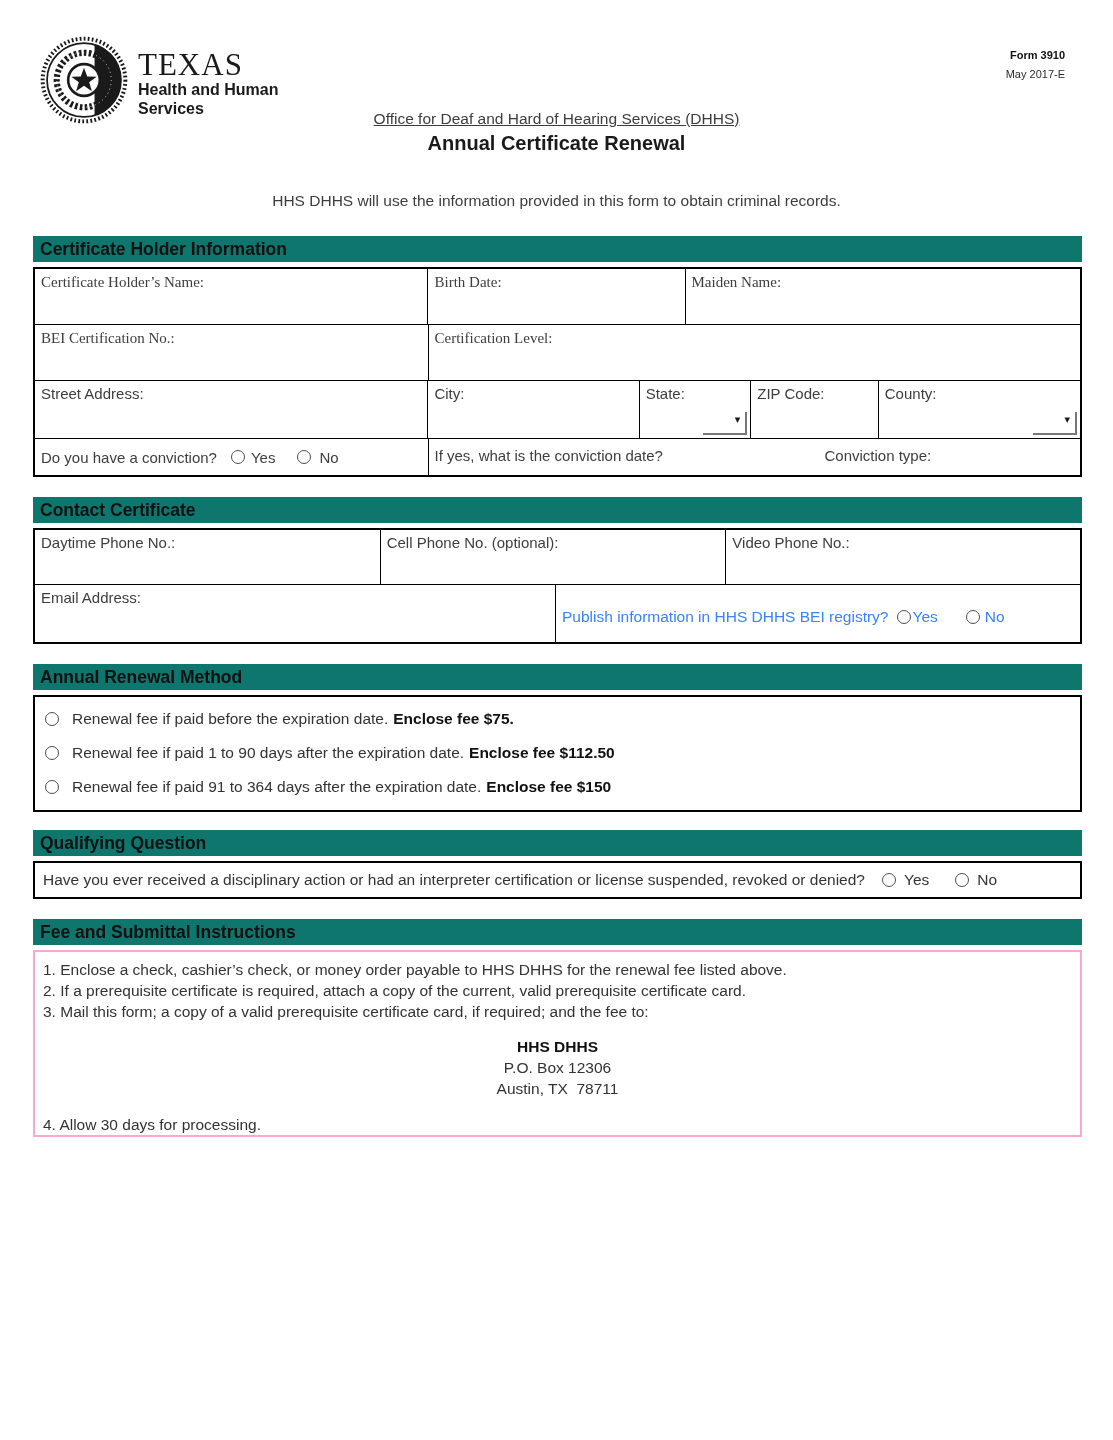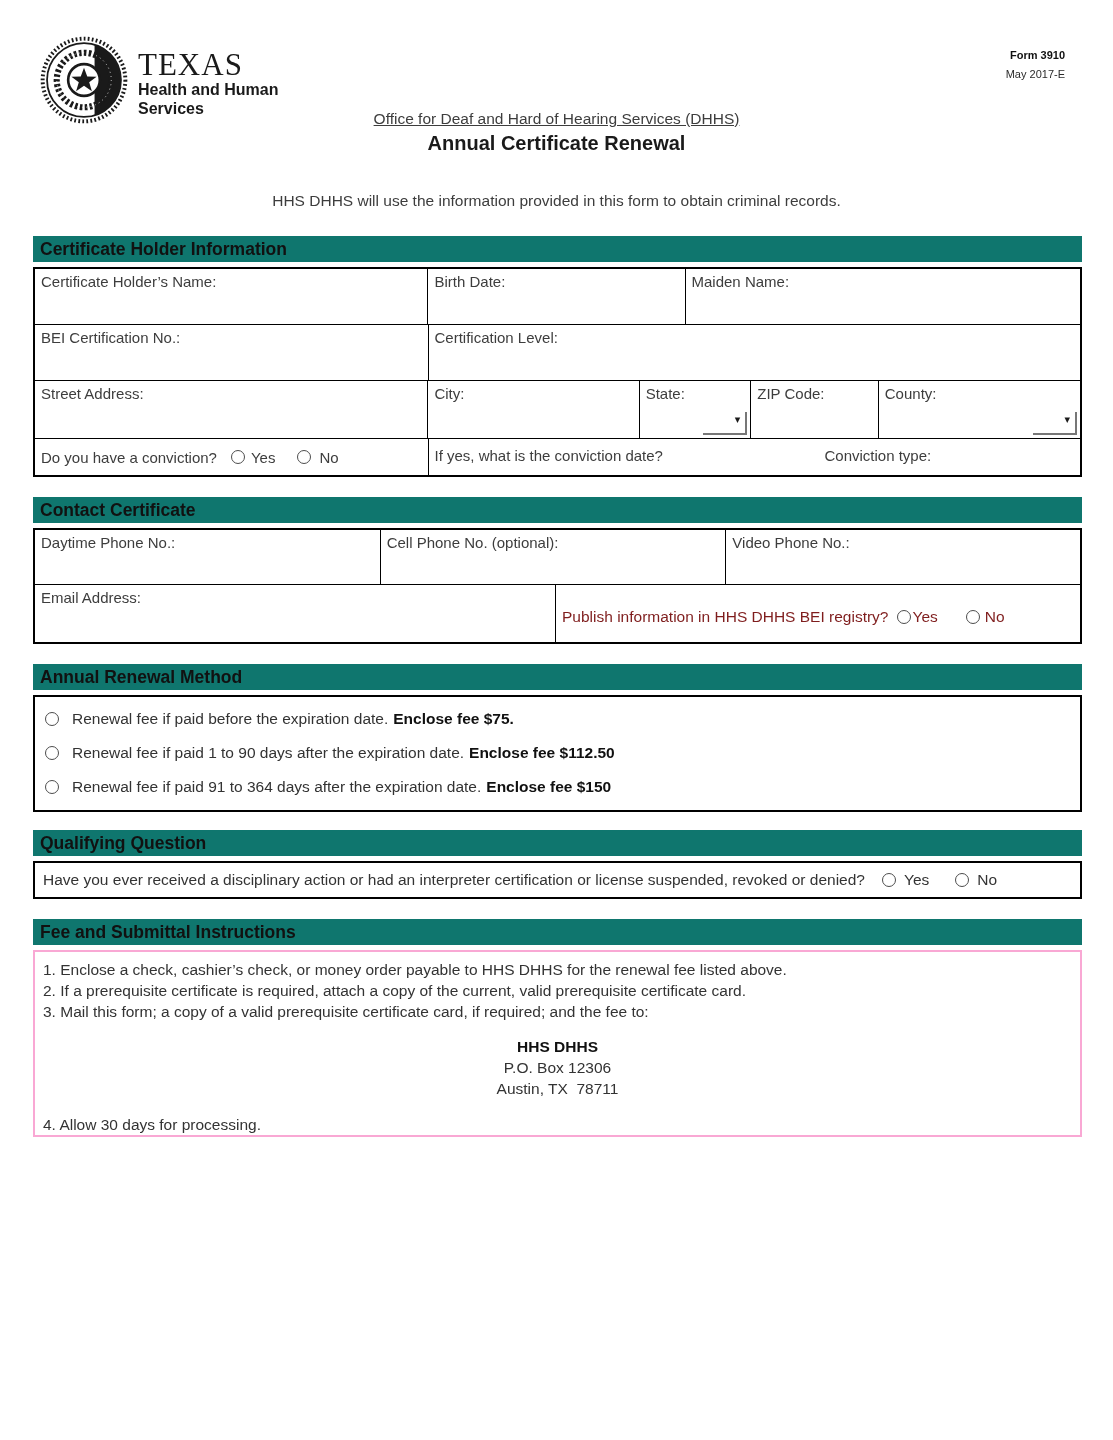--- a/index.html
+++ b/index.html
@@ -34,21 +34,21 @@
     font-size:17.5px; font-weight:bold; color:#111;
     padding-left:7px;
     margin-bottom:5px;
   }
   .tbl { border:2px solid #000; margin-bottom:20px; }
   .row { display:flex; border-bottom:1px solid #000; }
   .row:last-child { border-bottom:none; }
   .cell { position:relative; border-right:1px solid #000; padding:4px 6px; }
   .cell:last-child { border-right:none; }
   .lbl { font-size:15px; color:#3d3d3d; }
-  .h58 { height:56px; } .h60 { height:58px; } .h38 { height:36px; }
+  .h58 { height:56px;font-family:Liberation Serif, serif; } .h60 { height:58px; } .h38 { height:36px; }
   .vcenter { display:flex; align-items:center; }
 
   
   .radio {
     display:inline-block; width:14px; height:14px;
     border:1.5px solid #4d4d4d; border-radius:50%;
     background:#fff; vertical-align:middle; flex:0 0 auto;
   }
 
   
@@ -83,21 +83,21 @@
   
   .instr-box { border:2px solid #f9a8d4; padding:7px 8px 0 8px; }
   .instr-item { font-size:15.5px; color:#333; line-height:21px; }
   .addr-block { text-align:center; margin-top:14px; font-size:15.5px; color:#333; line-height:21px; }
   .addr-name { font-weight:bold; color:#111; }
   .pre { white-space:pre-wrap; }
   .instr-item4 { margin-top:15px; }
 
   
   .pub-wrap { display:flex; align-items:center; height:100%; padding-top:6px; }
-  .pub-q { font-size:15.5px; color:#7f1d1d; }
+  .pub-q { font-size:15.5px; color:#3b82f6; }
   .pub-yes-r { margin-left:9px; margin-right:1px; }
   .pub-no-r { margin-left:28px; margin-right:5px; }
 </style>
 </head>
 <body>
 
 <div class="page">
 
   <div class="logo">
     <svg class="seal" viewBox="0 0 100 100">

